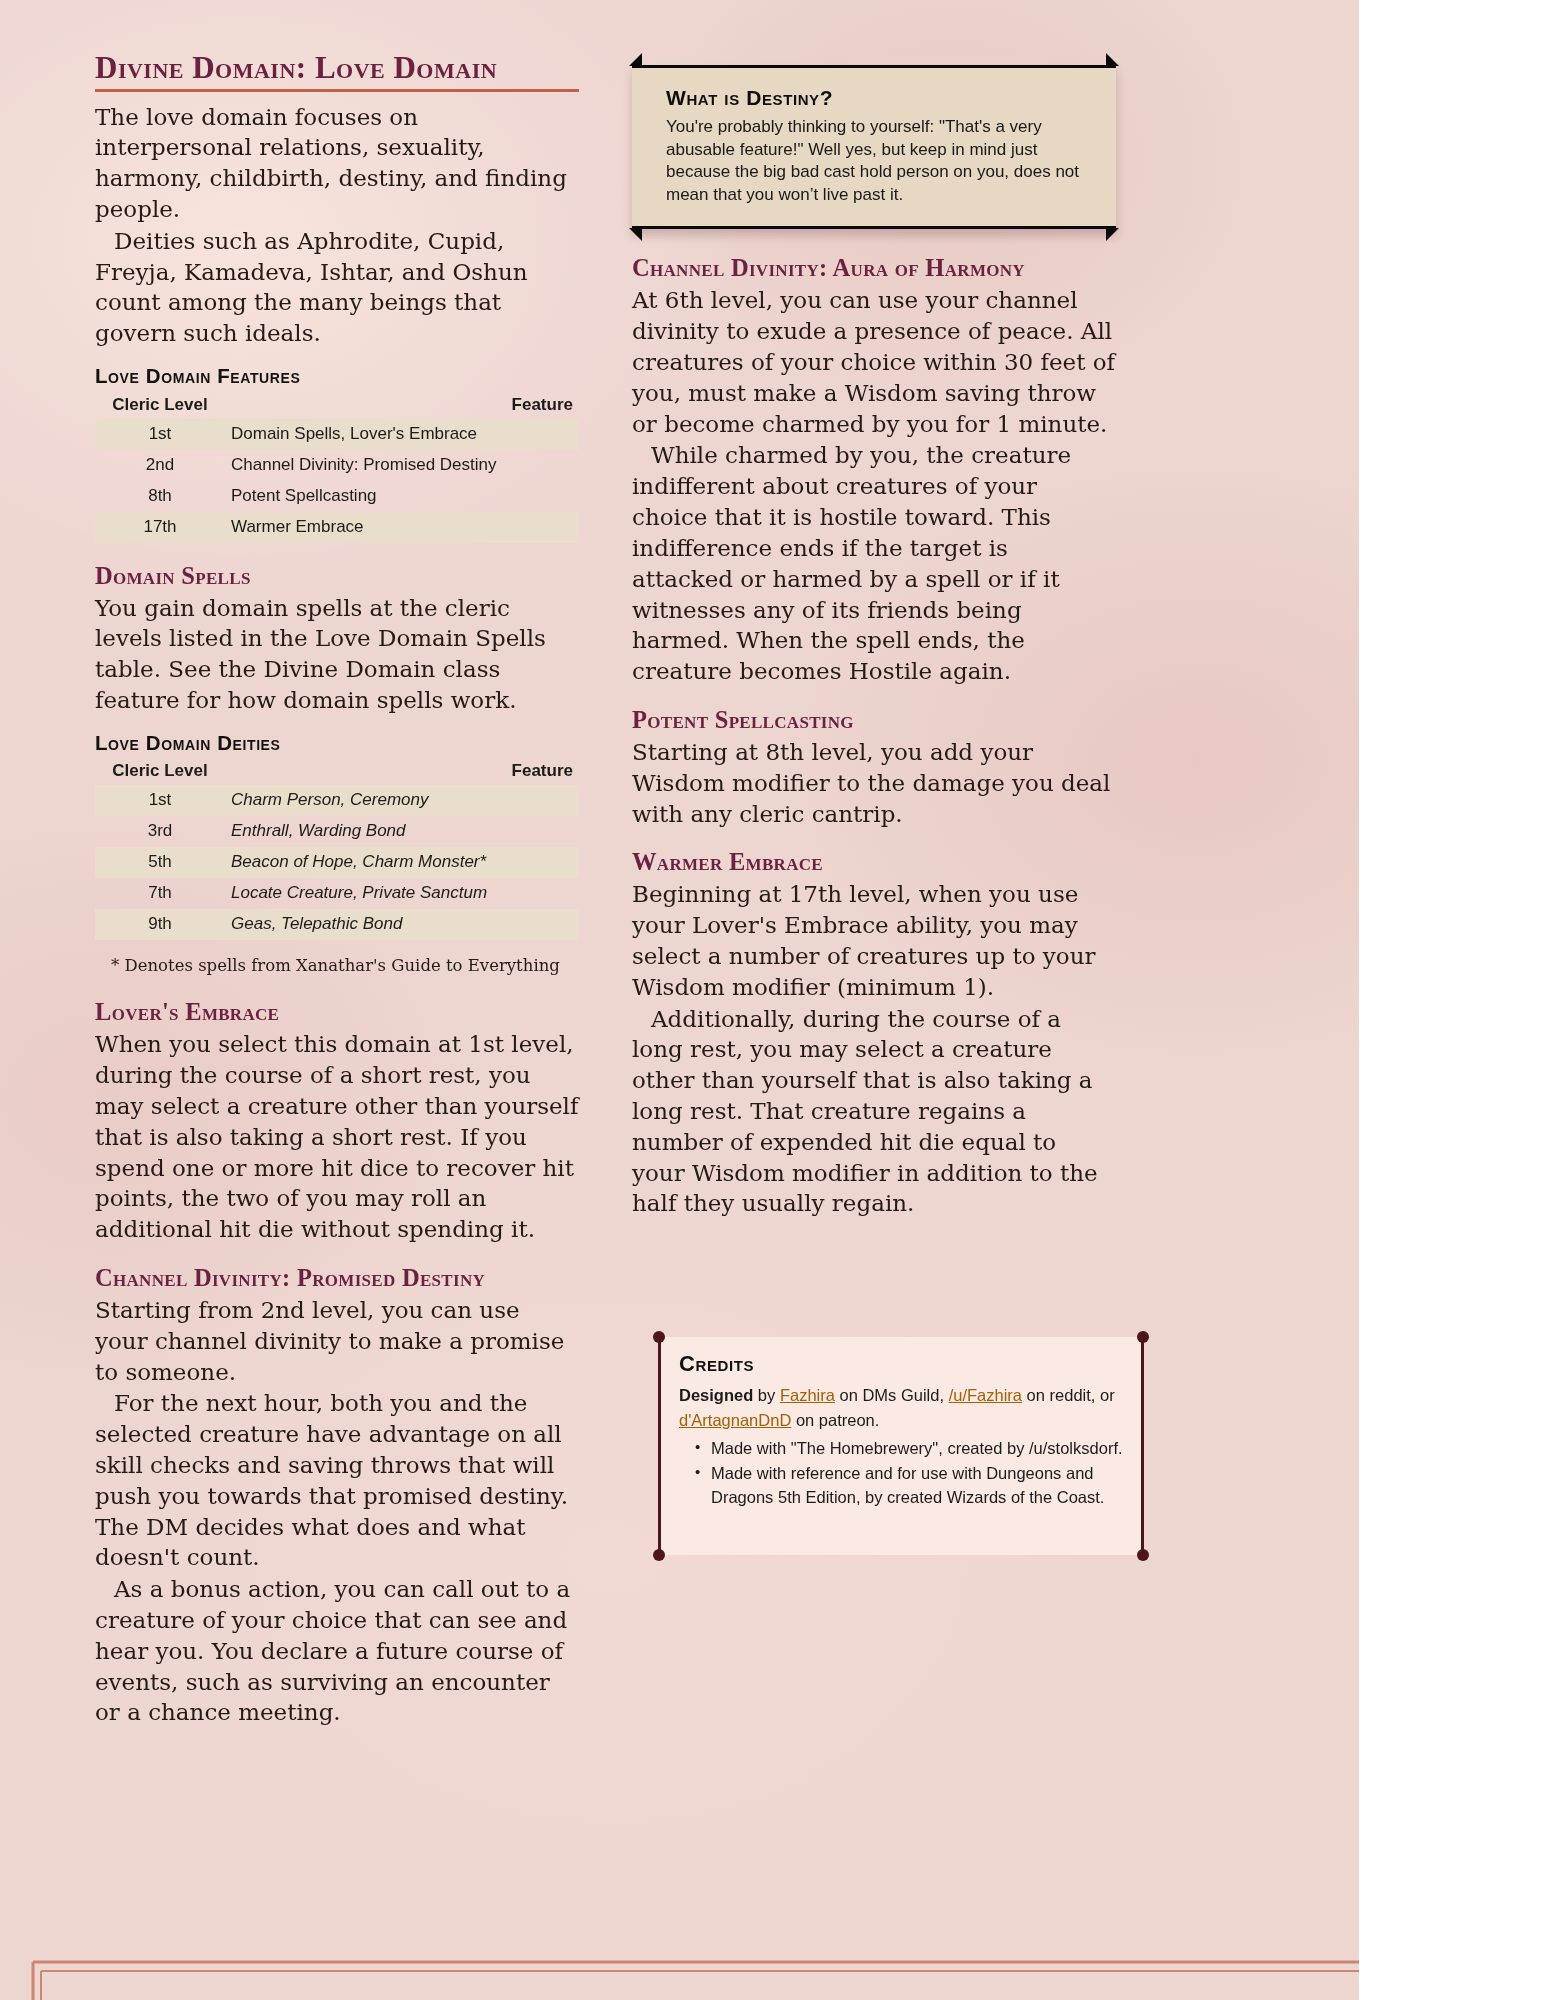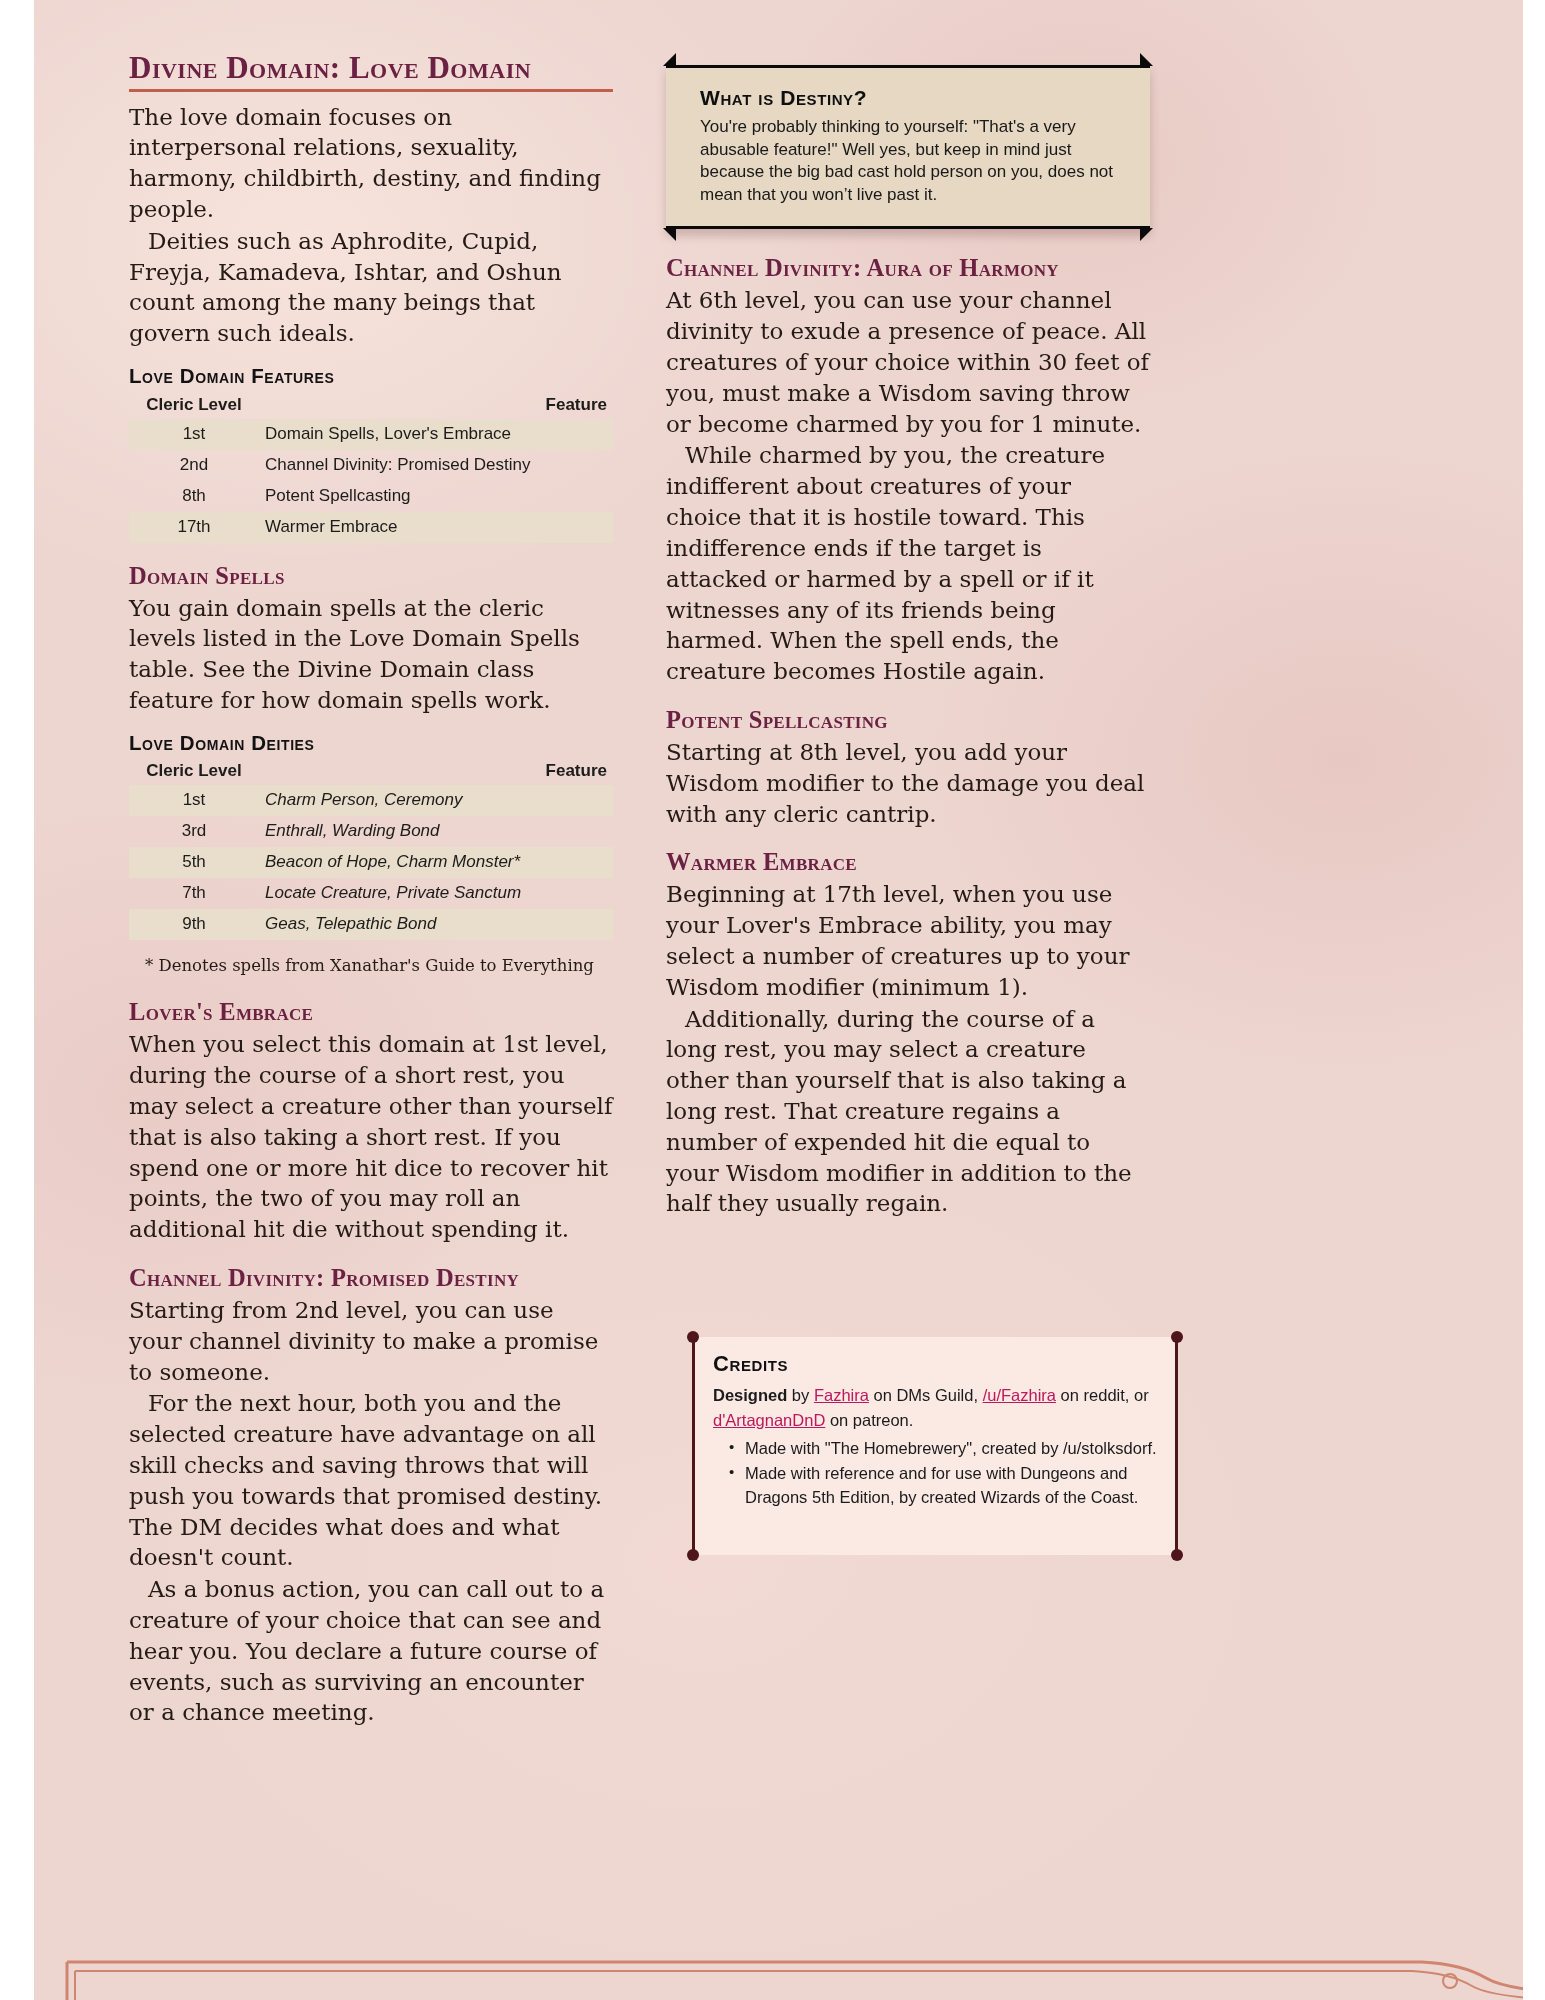--- a/index.html
+++ b/index.html
@@ -1,29 +1,28 @@
 <!DOCTYPE html>
 <html><head>
 <meta charset="utf-8">
 <style>
   html,body{margin:0;padding:0;}
   .page{
     position:relative;
-    width:1489px;height:2000px;
+    width:1359px;height:2000px;
     background-color:#edd5d0;
     background-image:
       radial-gradient(ellipse 800px 600px at 18% 12%, rgba(255,237,230,.55), transparent 62%),
       radial-gradient(ellipse 700px 520px at 88% 38%, rgba(219,168,158,.28), transparent 60%),
       radial-gradient(ellipse 950px 700px at 45% 78%, rgba(247,223,215,.5), transparent 60%),
       radial-gradient(ellipse 520px 420px at 70% 8%, rgba(222,176,166,.3), transparent 60%),
       radial-gradient(ellipse 600px 500px at 8% 55%, rgba(226,183,175,.3), transparent 60%);
     overflow:hidden;
     font-family:"DejaVu Serif","Liberation Serif",serif;
     color:#241a16;
-    margin-left:34px;
   }
   .col{position:absolute;width:484px;}
   .col-left{left:95px;top:52px;}
   .col-right{left:632px;top:60px;}
 
   .h1{
     font-family:"Liberation Serif",serif;
     font-variant:small-caps;font-weight:bold;
     font-size:31px;line-height:1.05;color:#6b2142;
     letter-spacing:.5px;
@@ -110,21 +109,21 @@
     font-family:"Liberation Sans",sans-serif;
     font-variant:small-caps;font-weight:bold;
     font-size:22px;color:#101010;letter-spacing:.6px;
     margin:0 0 6px 0;
   }
   .credits-p{
     font-family:"Liberation Sans",sans-serif;
     font-size:16.5px;line-height:1.5;color:#1b1b1b;margin:0 0 4px 0;
   }
   .credits-p .bold{font-weight:bold;}
-  a.blue-link{color:#be185d;text-decoration:underline;cursor:pointer;}
+  a.blue-link{color:#a16207;text-decoration:underline;cursor:pointer;}
   ul.credit-list{
     font-family:"Liberation Sans",sans-serif;
     font-size:16.5px;line-height:1.45;color:#1b1b1b;
     margin:4px 0 0 0;padding:0 0 0 14px;list-style:none;
   }
   ul.credit-list li{position:relative;padding-left:18px;margin-bottom:2px;}
   ul.credit-list li::before{
     content:"\2022";position:absolute;left:2px;top:-1px;font-size:15px;color:#1b1b1b;
   }
   .footer-svg{position:absolute;left:0;top:0;width:1545px;height:2000px;pointer-events:none;}

